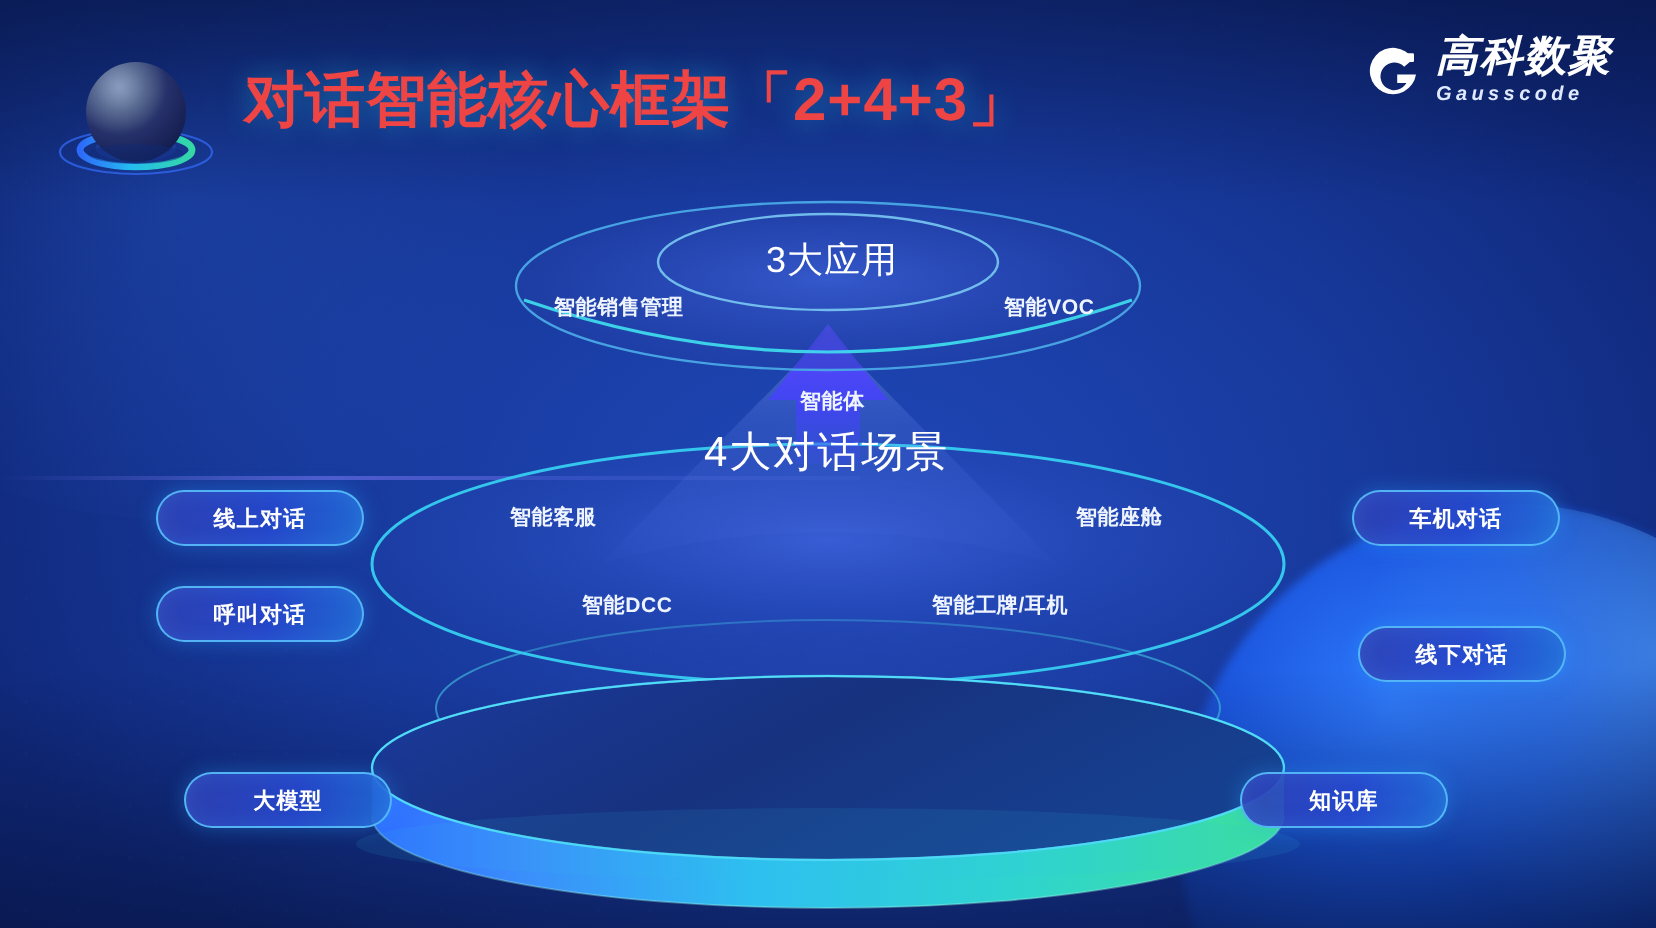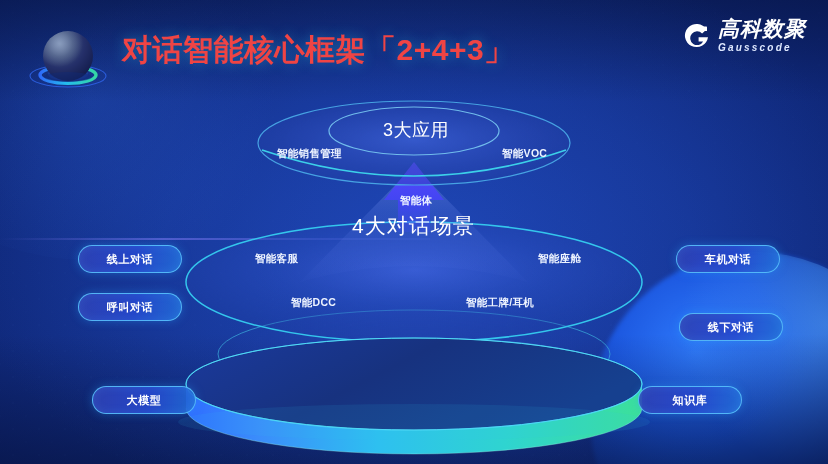--- a/index.html
+++ b/index.html
@@ -237,16 +237,16 @@
     <div class="lbl lbl-sm" style="left:291px;top:200px;">智能DCC</div>
     <div class="lbl lbl-sm" style="left:466px;top:200px;">智能工牌/耳机</div>
 
 
     <div class="pill" style="left:78px;top:149px;">线上对话</div>
     <div class="pill" style="left:78px;top:197px;">呼叫对话</div>
     <div class="pill" style="left:92px;top:290px;">大模型</div>
 
     <div class="pill" style="left:676px;top:149px;">车机对话</div>
     <div class="pill" style="left:679px;top:197px;margin-top:20px;">线下对话</div>
-    <div class="pill" style="left:638px;top:290px;">知识库</div>
+    <div class="pill" style="left:620px;top:290px;">知识库</div>
 
   </div>
 </div>
 
 </body></html>

